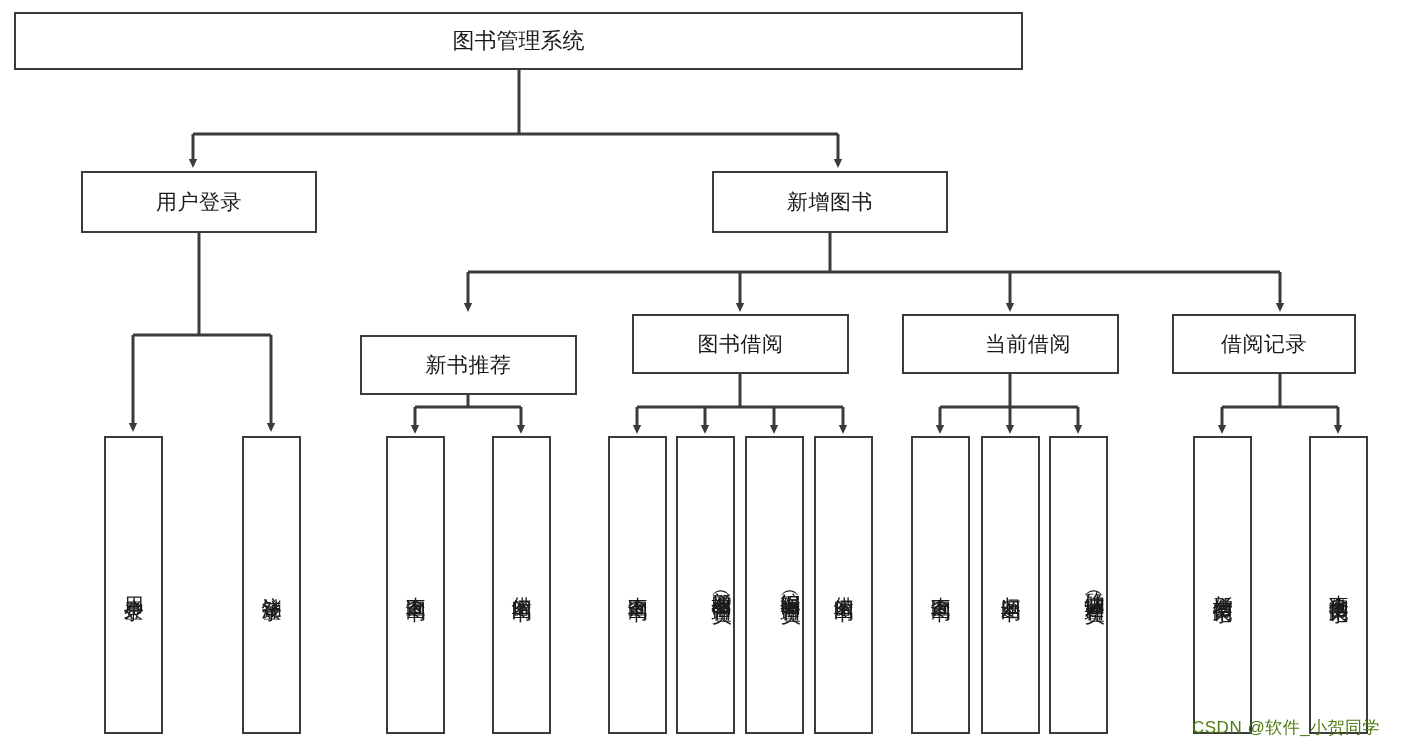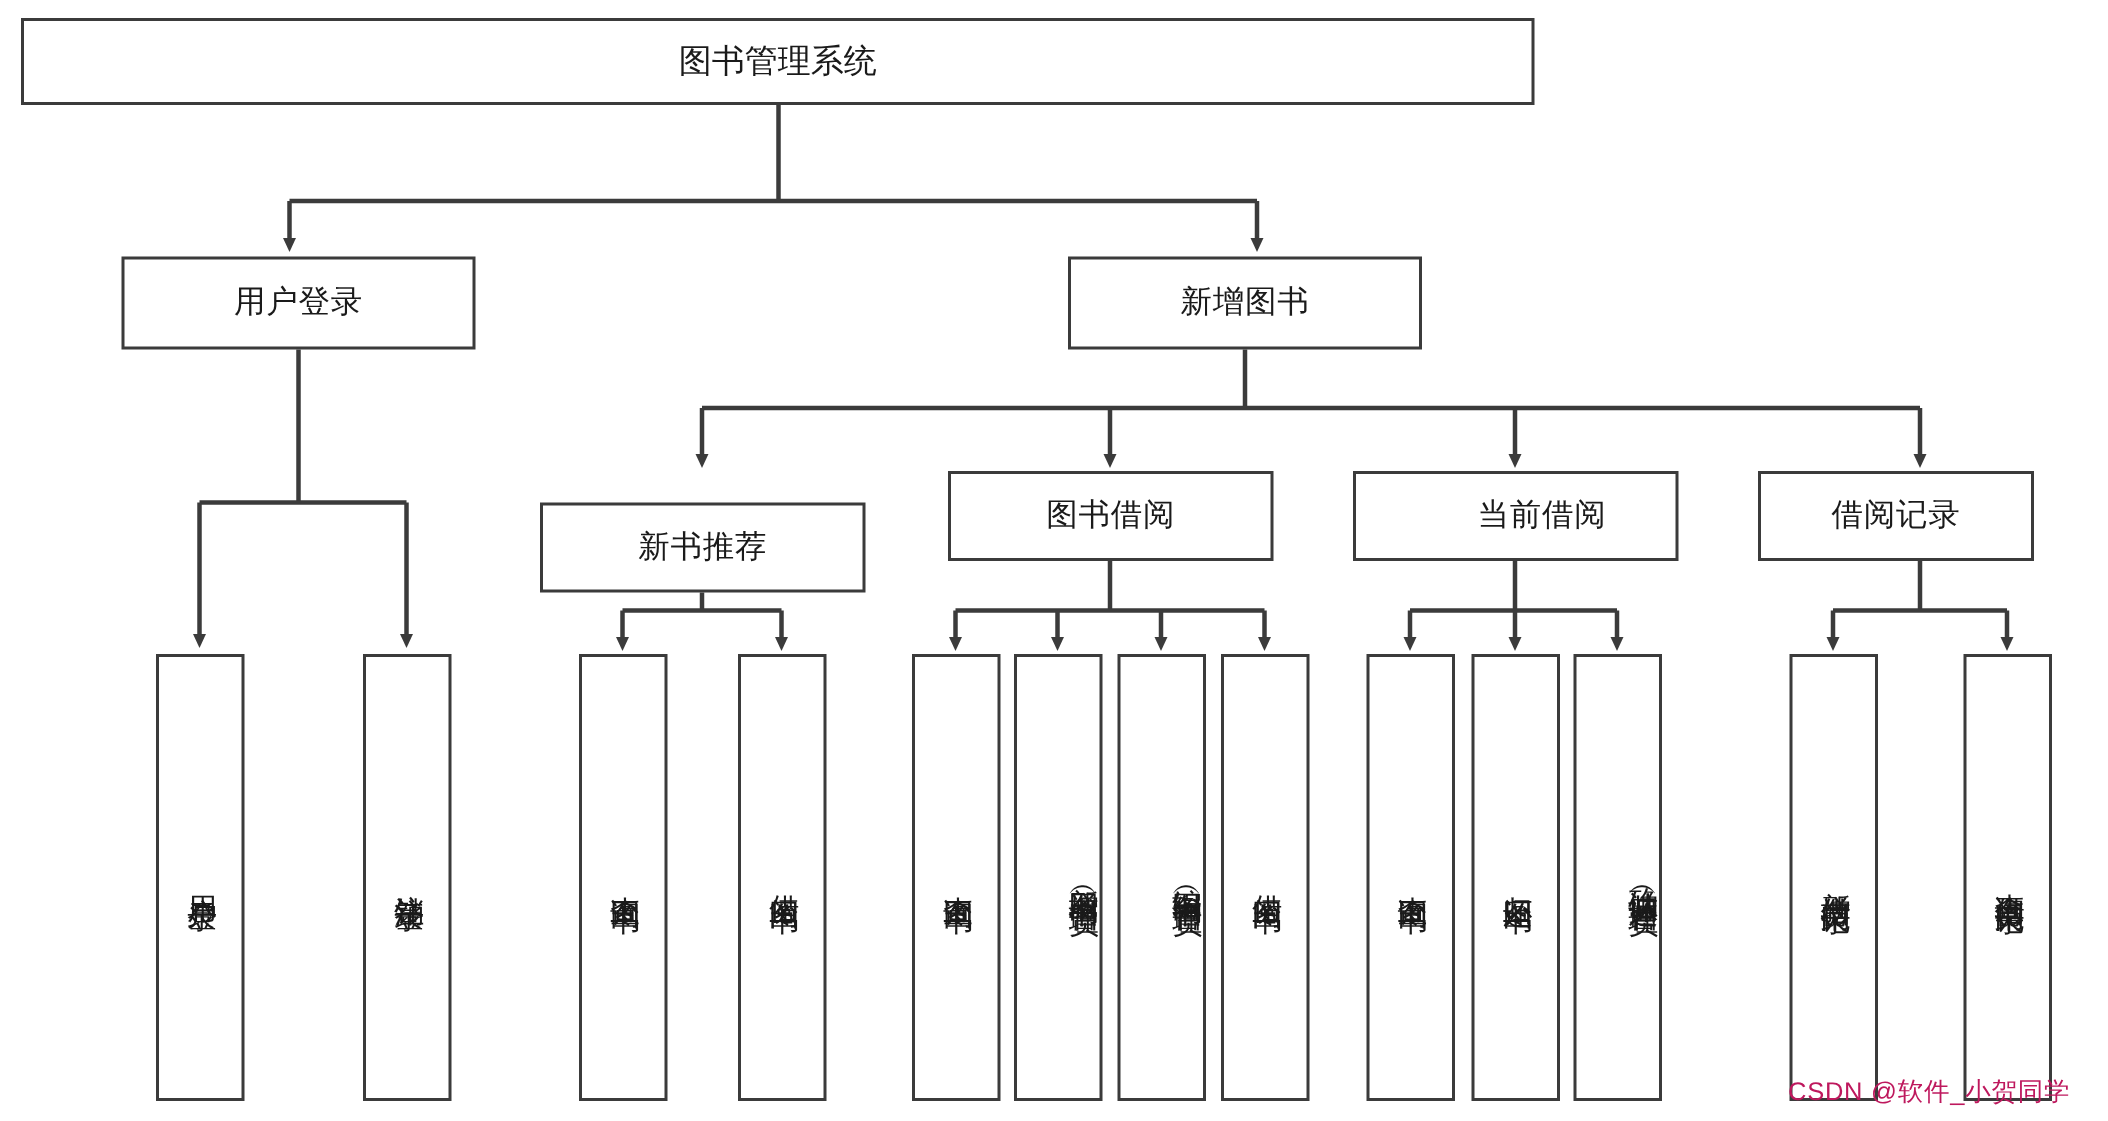--- a/index.html
+++ b/index.html
@@ -52,21 +52,21 @@
     align-items: center;
     justify-content: center;
     white-space: nowrap;
   }
   .node.v.tall {
     align-items: flex-start;
   }
   .watermark {
     position: absolute;
     font-size: 17px;
-    color: #be185d;
+    color: #4d7c0f;
     white-space: nowrap;
     letter-spacing: 0.5px;
     text-align: center;
   }
 </style>
 </head>
 <body>
 
 <div id="canvas">
 

